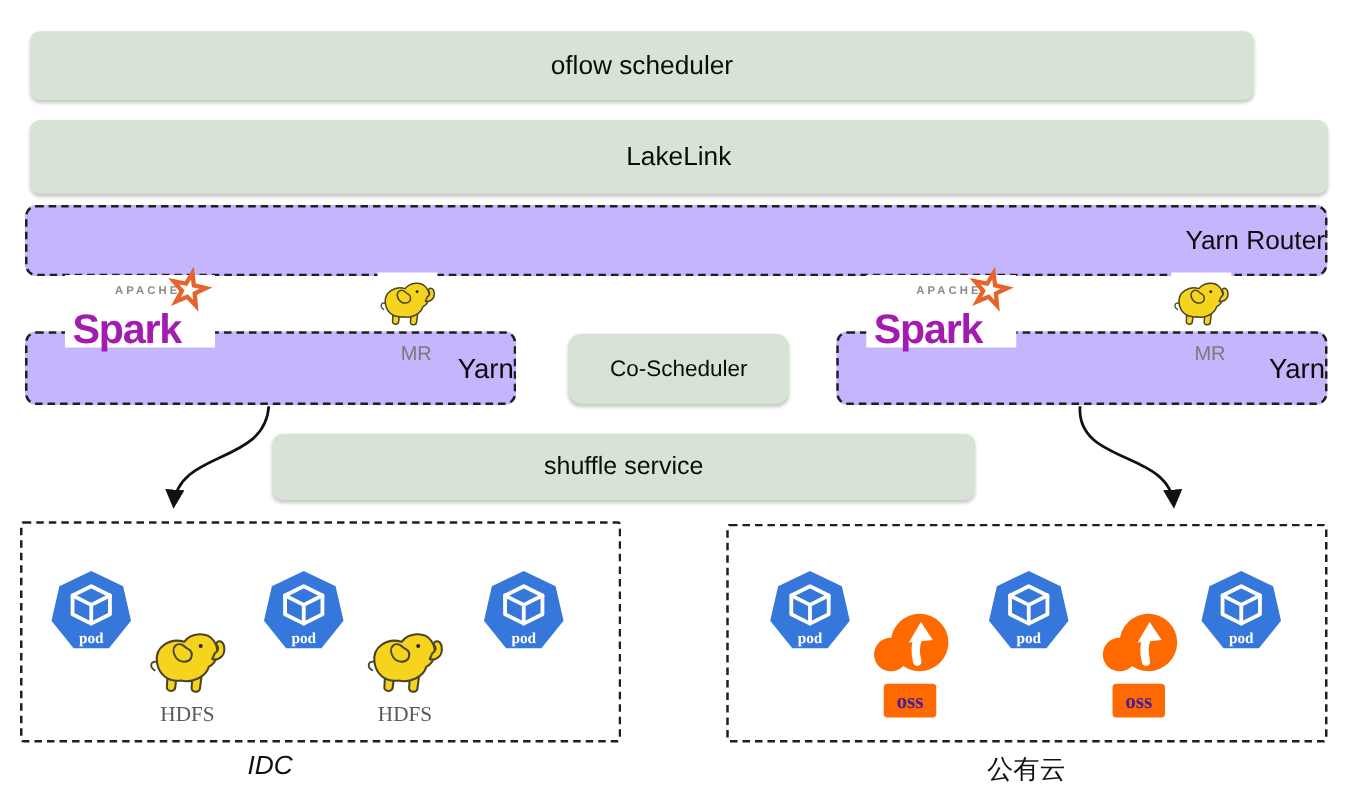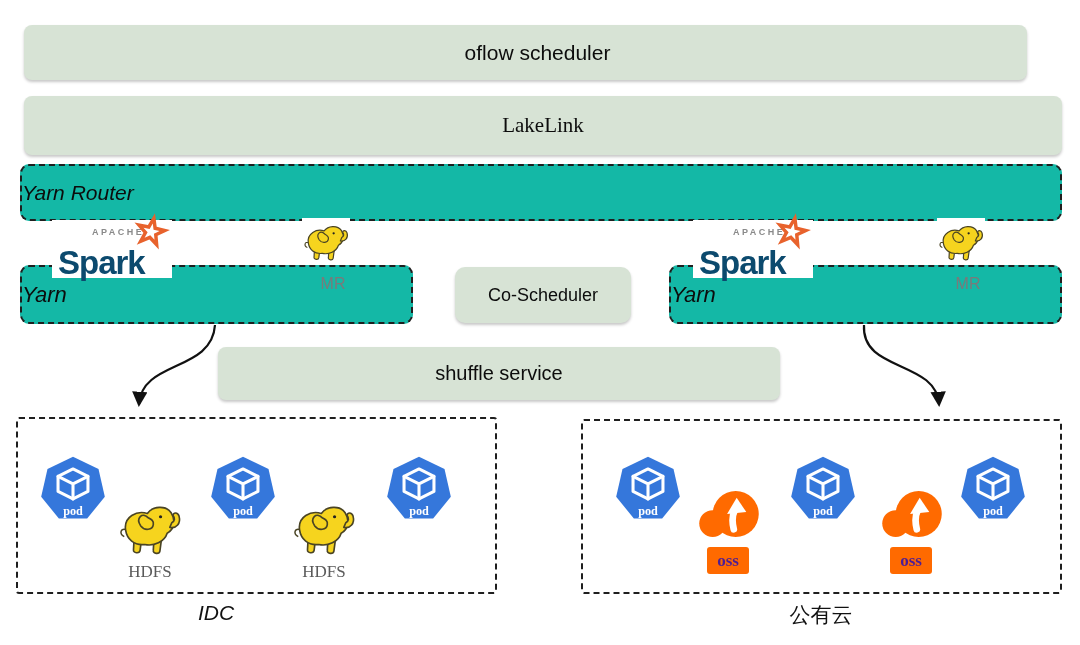--- a/index.html
+++ b/index.html
@@ -8,58 +8,58 @@
     font-family:"Liberation Sans",sans-serif;color:#111;
   }
   .abs{position:absolute;}
   .bar{
     position:absolute;background:#d7e3d5;border-radius:8px;
     box-shadow:0 2px 3px rgba(0,0,0,.22);
     display:flex;align-items:center;justify-content:center;
     font-size:21px;color:#0c0c0c;
   }
   .dashedbox{
-    position:absolute;background:#14b8a6;border:2px dashed #1f1f1f;border-radius:9px;
-    display:flex;align-items:center;justify-content:flex-start;
-    font-size:22px;color:#0c0c0c;box-sizing:border-box;font-style:italic;
+    position:absolute;background:#c4b5fd;border:2px dashed #1f1f1f;border-radius:9px;
+    display:flex;align-items:center;justify-content:flex-end;
+    font-size:22px;color:#0c0c0c;box-sizing:border-box;
   }
   .zonebox{
     position:absolute;background:#fff;border:2px dashed #1f1f1f;border-radius:3px;
     box-sizing:border-box;
     font-family:Liberation Serif, serif;
   }
   .zonelabel{position:absolute;font-size:21px;color:#111;text-align:center;}
   .mrlabel{position:absolute;font-size:16px;color:#7a7a7a;text-align:center;}
   .hdfslabel{position:absolute;font-size:17px;color:#5a5a5a;text-align:center;}
   .osslabel{
     position:absolute;background:#ff6a00;color:#4c1d95;font-weight:bold;font-size:17px;
     display:flex;align-items:center;justify-content:center;border-radius:3px;
   }
   .sparklogo{position:absolute;background:#fff;z-index:3;}
   .spark-apache{position:absolute;top:7px;left:40px;font-size:9px;font-weight:bold;
     letter-spacing:2.5px;color:#8a8a8a;}
   .spark-word{position:absolute;bottom:-4px;left:6px;font-size:33px;font-weight:bold;
-    color:#0c4a6e;letter-spacing:-1px;}
+    color:#a21caf;letter-spacing:-1px;}
   .spark-star{position:absolute;top:-9px;right:0;width:42px;height:42px;}
   .elephant{position:absolute;background:#fff;z-index:3;}
   .pod{position:absolute;}
   .ossicon{position:absolute;}
   svg{display:block;}
   #arrows{position:absolute;left:0;top:0;z-index:2;pointer-events:none;}
 </style>
 </head>
 <body>
 
 <div id="canvas">
 
-  <div class="bar" style="left:24px;top:25px;width:979px;height:55px;padding-left:24px;">
+  <div class="bar" style="left:24px;top:25px;width:979px;height:55px;">
     <span>oflow scheduler</span>
   </div>
 
-  <div class="bar" style="left:24px;top:96px;width:1038px;height:59px;font-family:Liberation Serif, serif;">
+  <div class="bar" style="left:24px;top:96px;width:1038px;height:59px;">
     <span>LakeLink</span>
   </div>
 
   <div class="dashedbox" style="left:20px;top:164px;width:1042px;height:57px;font-size:21px;">
     <span>Yarn Router</span>
   </div>
 
   <div class="sparklogo" style="left:52px;top:220px;width:120px;height:58px;">
     <span class="spark-apache">APACHE</span>
     <span class="spark-word">Spark</span>

